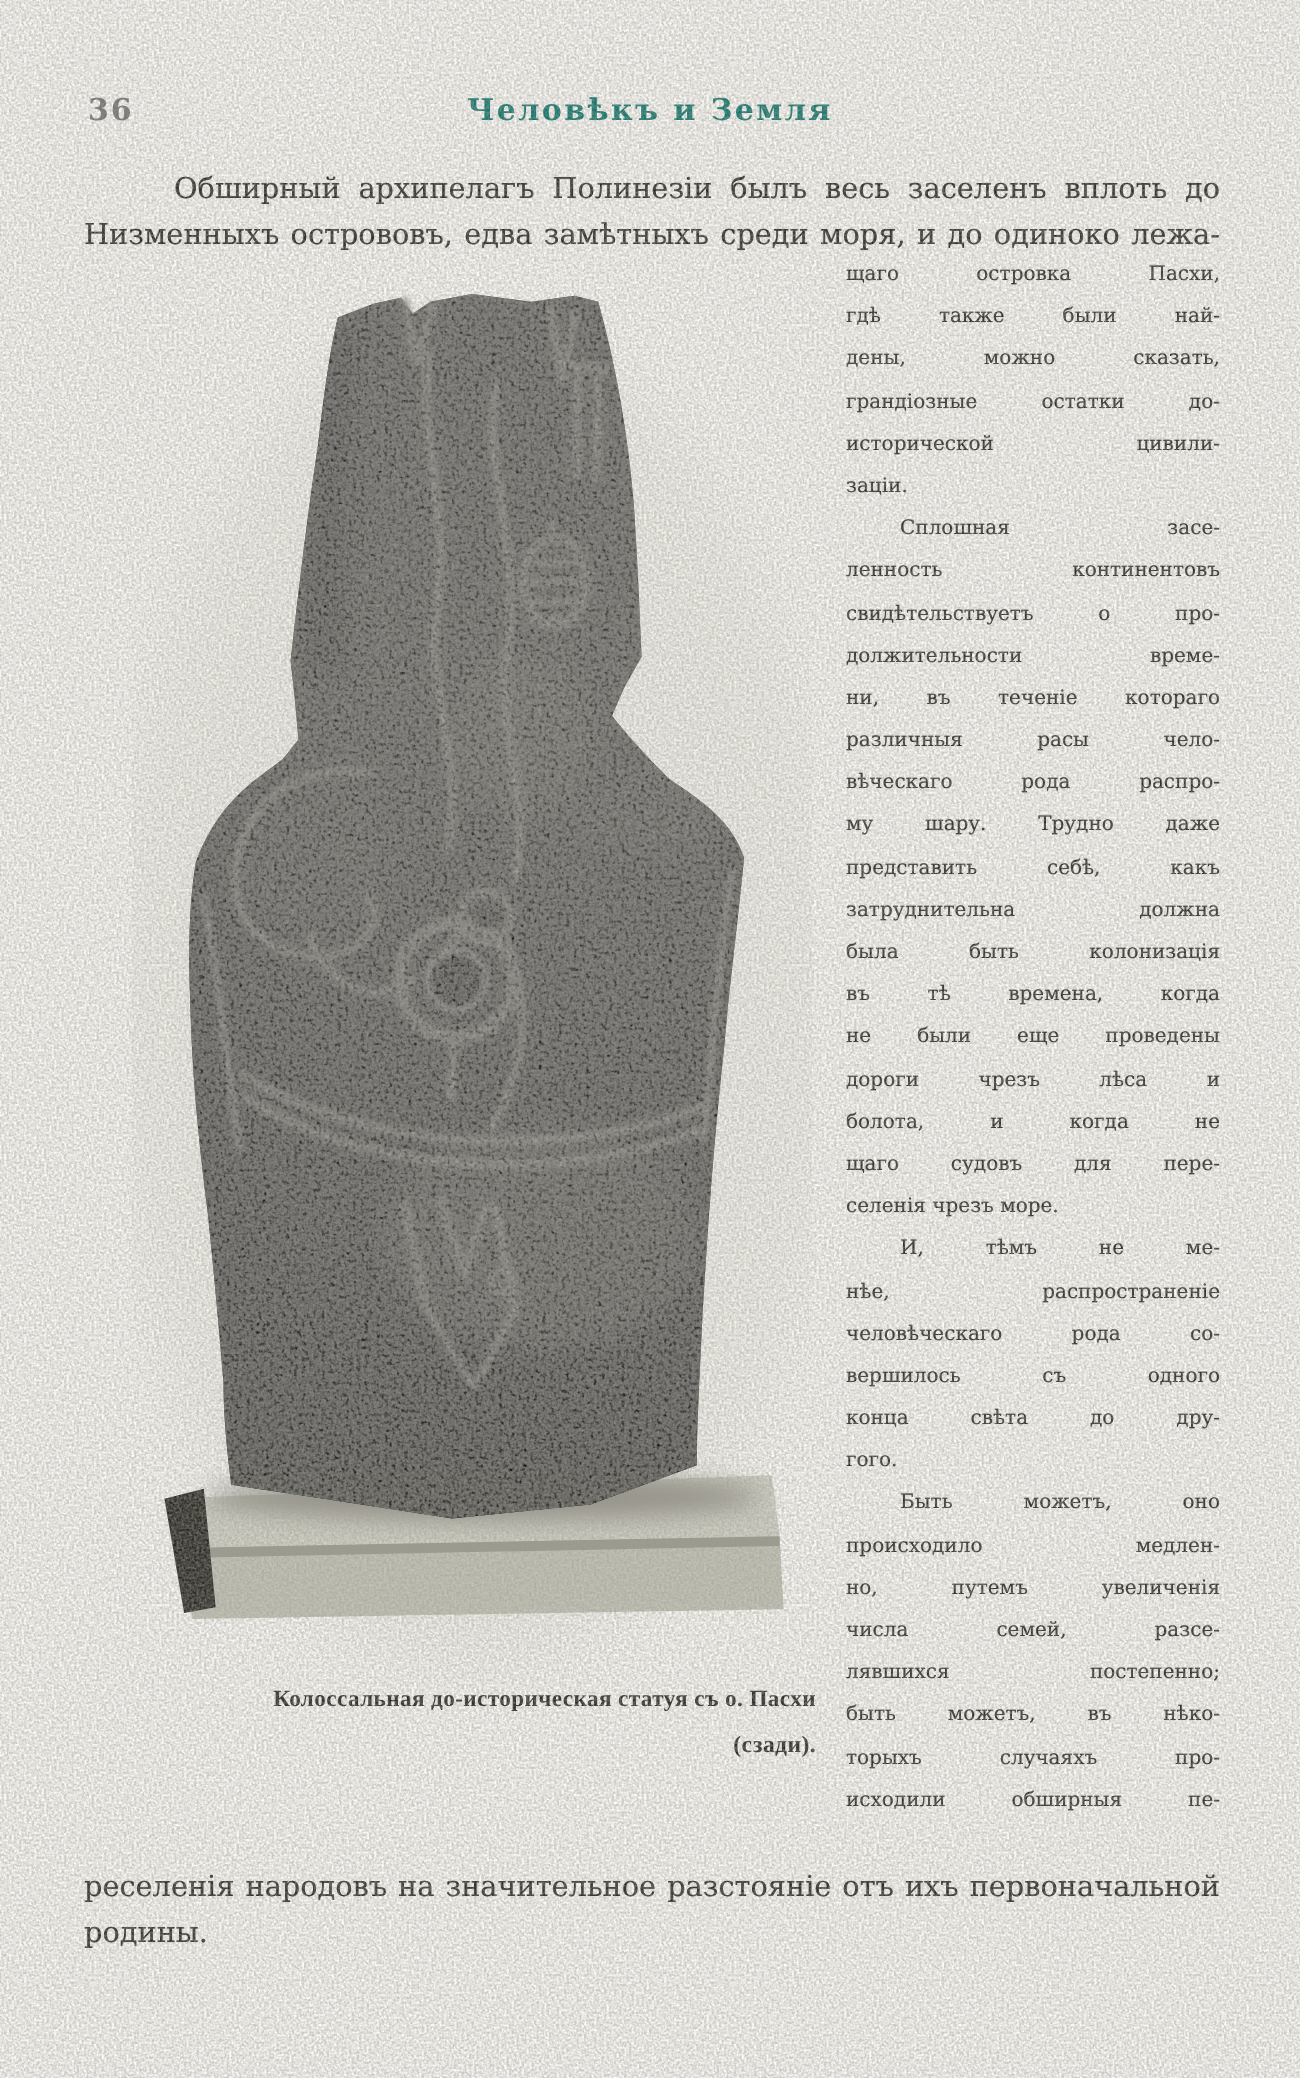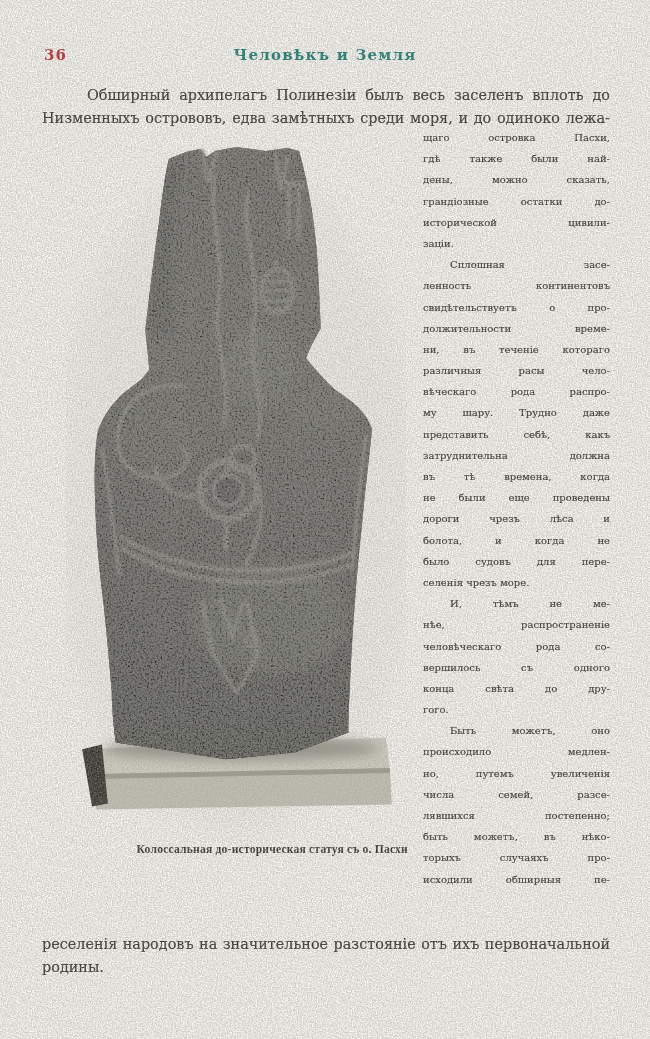--- a/index.html
+++ b/index.html
@@ -4,21 +4,21 @@
 <style>
   html,body{margin:0;padding:0;}
   body{
     width:650px;height:1039px;position:relative;overflow:hidden;
     background:#fbfaf7;
     font-family:"DejaVu Serif", serif;
     color:#2e2d29;
   }
   
   .header{position:absolute;top:46px;left:42px;right:42px;height:20px;}
-  .page-number{position:absolute;left:2px;top:0;font-size:15px;font-weight:bold;letter-spacing:1px;color:#b91c1c;}
+  .page-number{position:absolute;left:2px;top:0;font-size:15px;font-weight:bold;letter-spacing:1px;color:#737373;}
   .running-title{position:absolute;left:0;right:0;top:0;text-align:center;font-size:15px;font-weight:bold;letter-spacing:1.2px;color:#0f766e;}
   
   .tline{
     text-align:justify;text-align-last:justify;
     overflow:hidden;white-space:normal;
     text-shadow:0 0 0.35px rgba(40,40,36,.55);
   }
   .tline.par-end{text-align-last:left;}
   .intro,.closing{position:absolute;left:42px;width:568px;font-size:14.4px;}
   .intro{top:84px;}
@@ -164,45 +164,47 @@
     <circle cx="177" cy="320" r="5.5" fill="#1b1a17" filter="url(#soft1)"></circle>
 
     <use href="#statShape" fill="#000" filter="url(#fDark)" opacity="0.5"></use>
     <use href="#statShape" fill="#fff" filter="url(#fLight)" opacity="0.35"></use>
   </g>
 </svg>
 </div>
 
 <div class="caption">
   <div class="cap1">Колоссальная до-историческая статуя съ о. Пасхи</div>
+  <div class="cap2">(сзади).</div>
 </div>
 
 <div class="column">
 
 <div class="tline">щаго островка Пасхи,</div>
     <div class="tline">гдѣ также были най-</div>
     <div class="tline">дены, можно сказать,</div>
     <div class="tline">грандіозные остатки до-</div>
     <div class="tline">исторической цивили-</div>
     <div class="tline par-end">заціи.</div>
     <div class="tline indent">Сплошная засе-</div>
     <div class="tline">ленность континентовъ</div>
     <div class="tline">свидѣтельствуетъ о про-</div>
     <div class="tline">должительности време-</div>
     <div class="tline">ни, въ теченіе котораго</div>
     <div class="tline">различныя расы чело-</div>
     <div class="tline">вѣческаго рода распро-</div>
     <div class="tline">му шару. Трудно даже</div>
     <div class="tline">представить себѣ, какъ</div>
     <div class="tline">затруднительна должна</div>
+    <div class="tline">была быть колонизація</div>
     <div class="tline">въ тѣ времена, когда</div>
     <div class="tline">не были еще проведены</div>
     <div class="tline">дороги чрезъ лѣса и</div>
     <div class="tline">болота, и когда не</div>
-    <div class="tline">было судовъ для пере-</div>
+    <div class="tline">щаго судовъ для пере-</div>
     <div class="tline par-end">селенія чрезъ море.</div>
     <div class="tline indent">И, тѣмъ не ме-</div>
     <div class="tline">нѣе, распространеніе</div>
     <div class="tline">человѣческаго рода со-</div>
     <div class="tline">вершилось съ одного</div>
     <div class="tline">конца свѣта до дру-</div>
     <div class="tline par-end">гого.</div>
     <div class="tline indent">Быть можетъ, оно</div>
     <div class="tline">происходило медлен-</div>
     <div class="tline">но, путемъ увеличенія</div>

